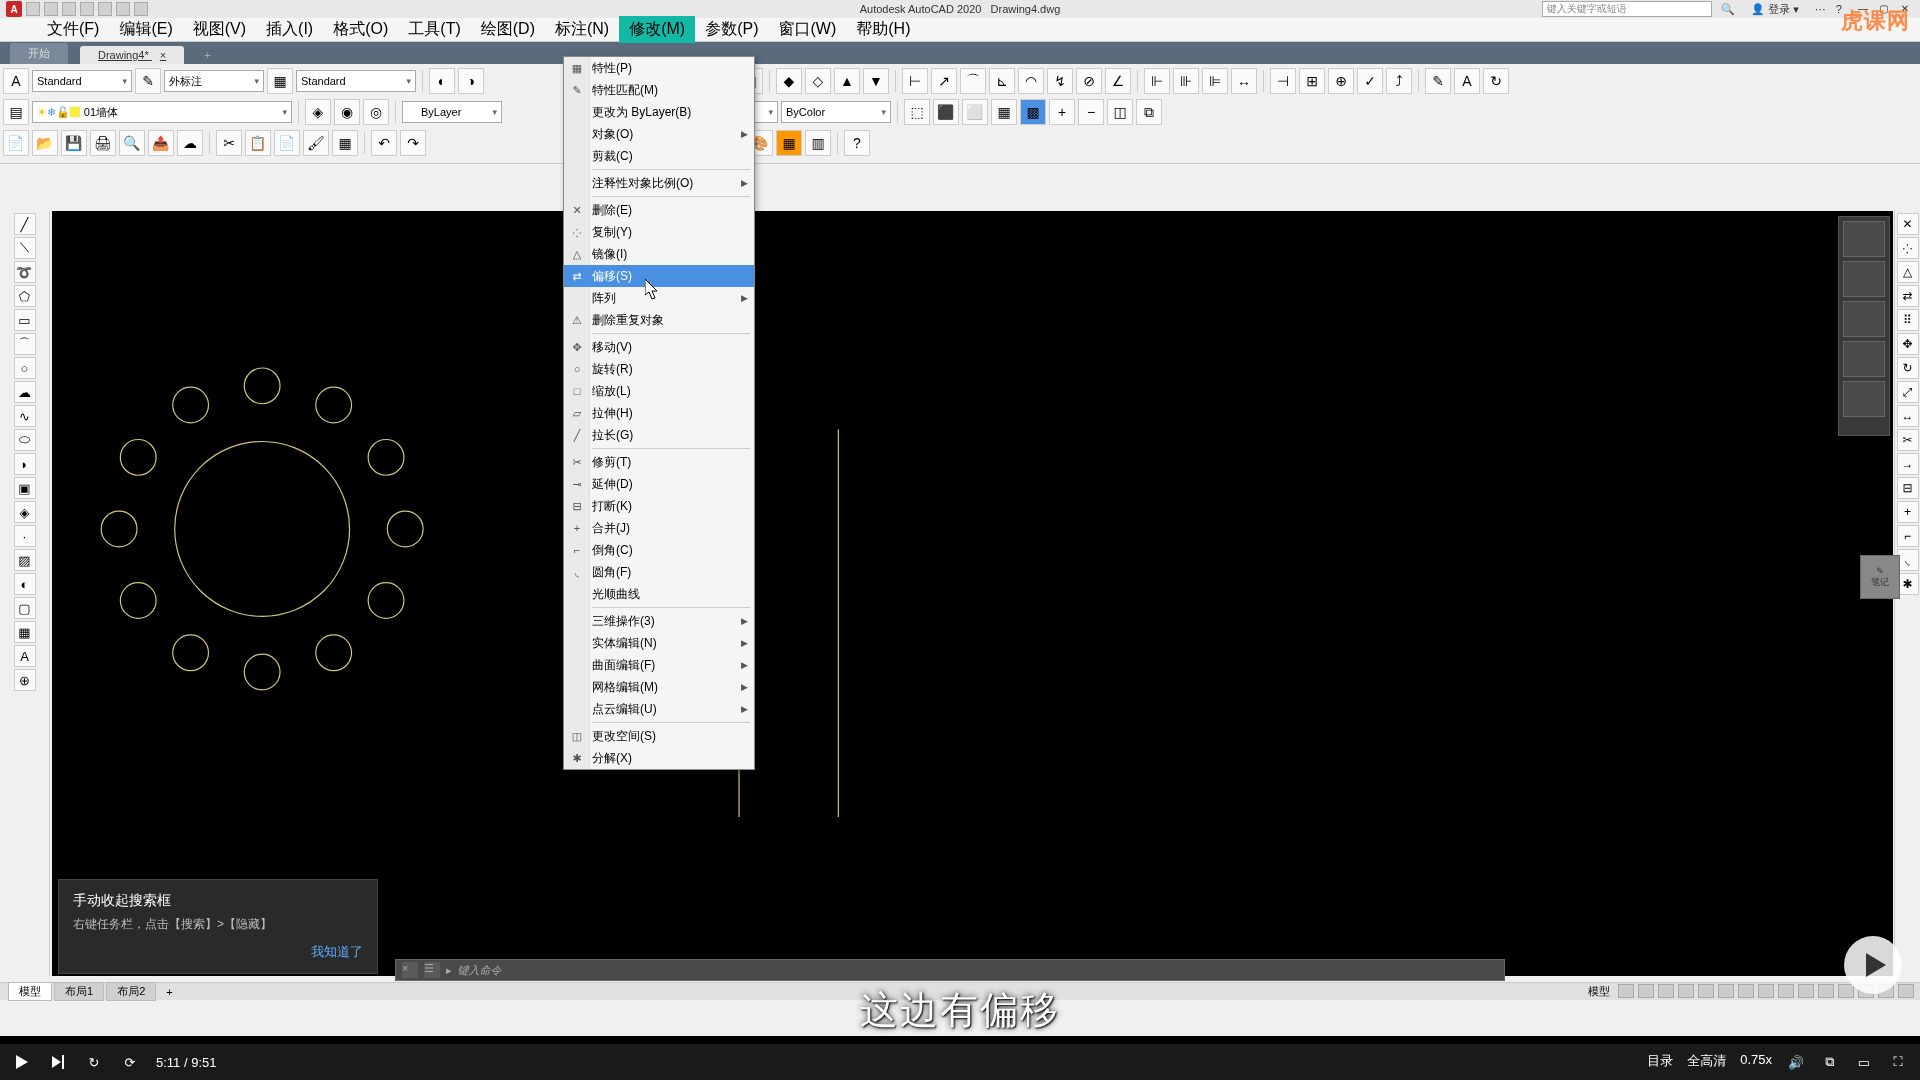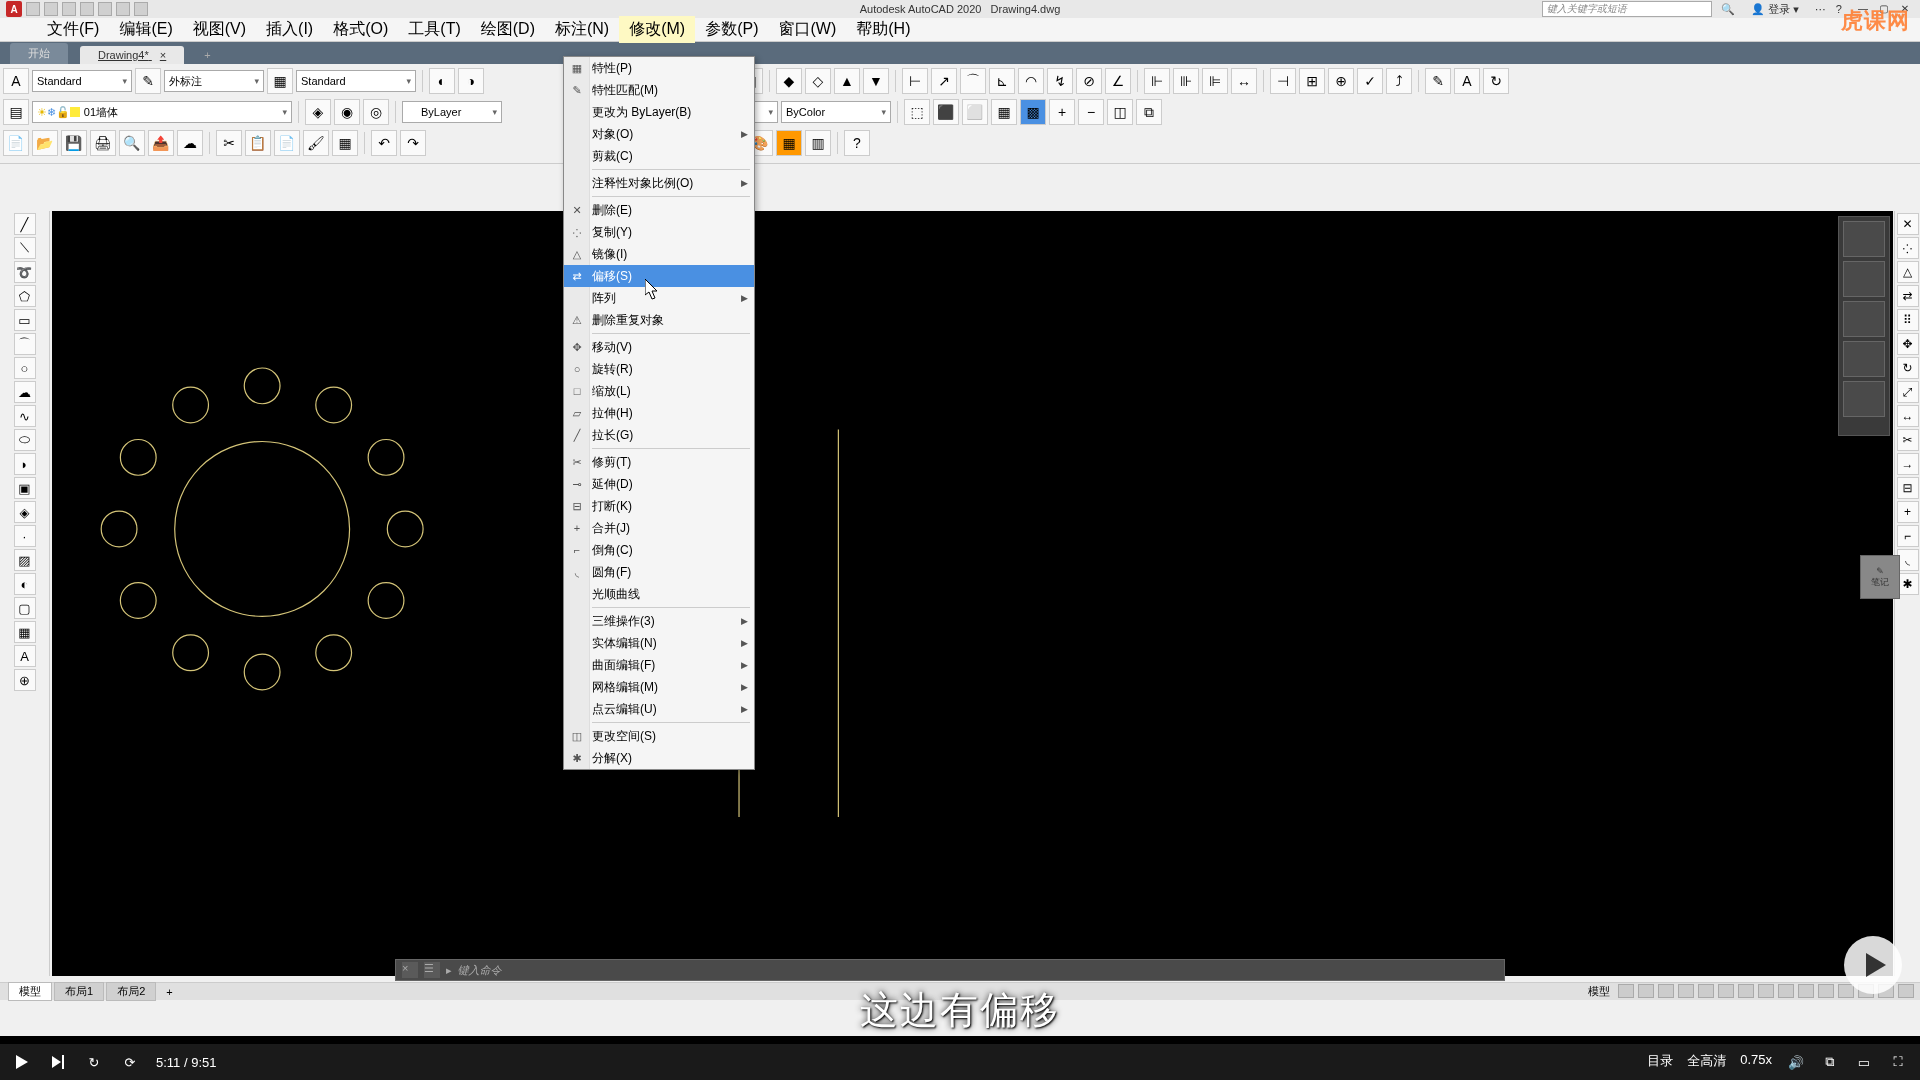--- a/index.html
+++ b/index.html
@@ -16,28 +16,28 @@
 
 .acad-frame { position: absolute; top: 0; left: 0; width: 1920px; height: 1036px; background: #f0f0f0; }
 
 
 .titlebar { height: 18px; background: #e8e8e8; display: flex; align-items: center; font-size: 11px; color: #333; }
 .titlebar .qat { display: flex; align-items: center; gap: 4px; padding: 0 6px; }
 .titlebar .qat-ico { width: 14px; height: 14px; background: #d0d0d0; border: 1px solid #aaa; }
 .titlebar .app-ico { width: 16px; height: 16px; background: #c62828; color:#fff; display:flex; align-items:center; justify-content:center; font-size:10px; font-weight:bold; border-radius:2px; }
 .titlebar .title { position: absolute; left: 50%; transform: translateX(-50%); }
 .titlebar .right-tools { margin-left: auto; display: flex; align-items: center; gap: 10px; padding-right: 8px; }
-.search-box { width: 170px; height: 16px; background: #fff; border: 1px solid #aaa; font-size: 10px; color: #888; padding: 0 4px; font-style: italic; }
+.search-box { width: 170px; height: 16px; background: #fff; border: 1px solid #aaa; font-size: 10px; color: #888; padding: 0 4px; }
 .login-btn { padding: 1px 6px; font-size: 11px; }
 .win-btns span { display:inline-block; width:14px; height:14px; margin-left:4px; font-size:10px; text-align:center; }
 
 
 .menubar { height: 24px; background: #f5f5f5; display: flex; align-items: center; padding-left: 37px; font-size: 16px; border-bottom: 1px solid #ccc; }
 .menubar .mitem { padding: 3px 10px; cursor: pointer; }
-.menubar .mitem.active { background: #fef9c3; text-align: right; }
+.menubar .mitem.active { background: #14b8a6; text-align: right; }
 
 
 .filetabs { height: 22px; background: #5a6b7c; display: flex; align-items: flex-end; padding-left: 10px; font-size: 11px; }
 .filetabs .ftab { padding: 3px 18px; background: #7a8a9a; color: #ddd; margin-right: 12px; border-radius: 3px 3px 0 0; }
 .filetabs .ftab.active { background: #e8e8e8; color: #333; text-decoration: underline; }
 .filetabs .add { color: #aaa; padding: 3px 8px; }
 
 
 .toolbars { background: #f0f0f0; padding: 3px; border-bottom: 1px solid #ccc; }
 .tb-row { display: flex; align-items: center; gap: 3px; margin-bottom: 3px; height: 28px; }
@@ -507,20 +507,25 @@
     <span style="font-size:9px">笔记</span>
   </div>
 
   <div class="cmdline">
     <span class="ci">×</span>
     <span class="ci">☰</span>
     <span>▸</span>
     <span style="font-style:italic">键入命令</span>
   </div>
 
+  <div class="tip-box">
+    <div class="tip-title">手动收起搜索框</div>
+    <div class="tip-body">右键任务栏，点击【搜索】&gt;【隐藏】</div>
+    <div class="tip-ok">我知道了</div>
+  </div>
 
   <div class="model-tabs">
     <div class="mtab active">模型</div>
     <div class="mtab">布局1</div>
     <div class="mtab">布局2</div>
     <div style="padding:1px 8px">+</div>
     <div class="right-status">
       <span style="font-size:11px;margin-right:4px">模型</span>
       <div class="st-ico"></div>
       <div class="st-ico"></div>

